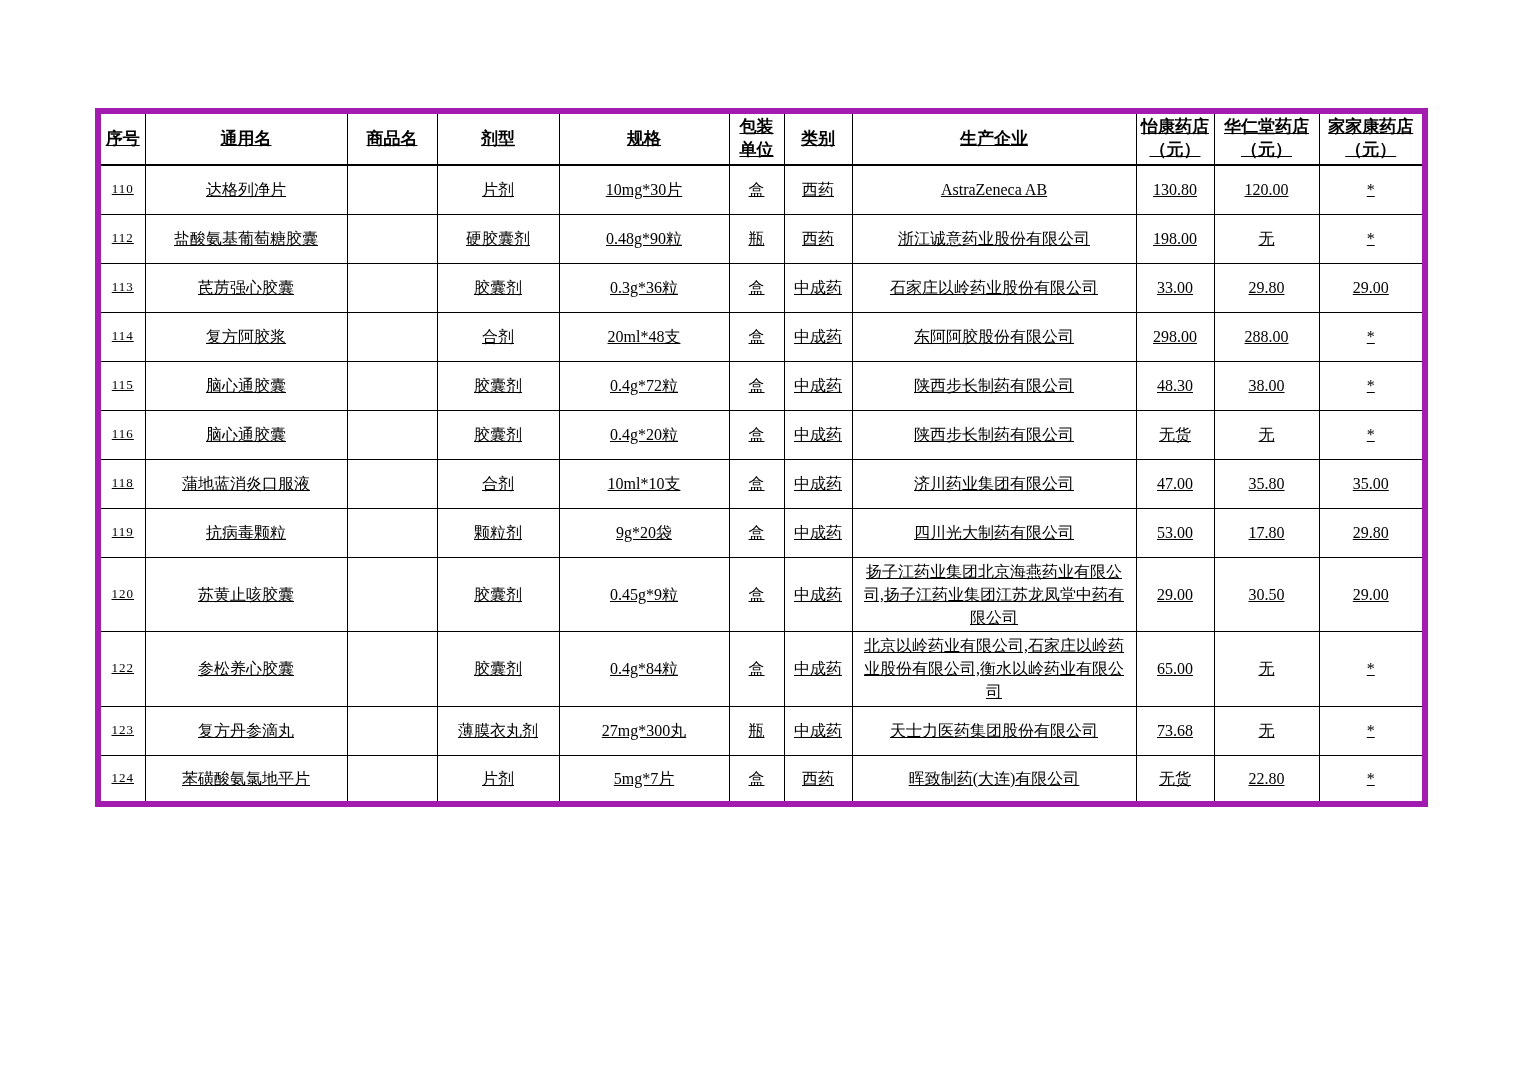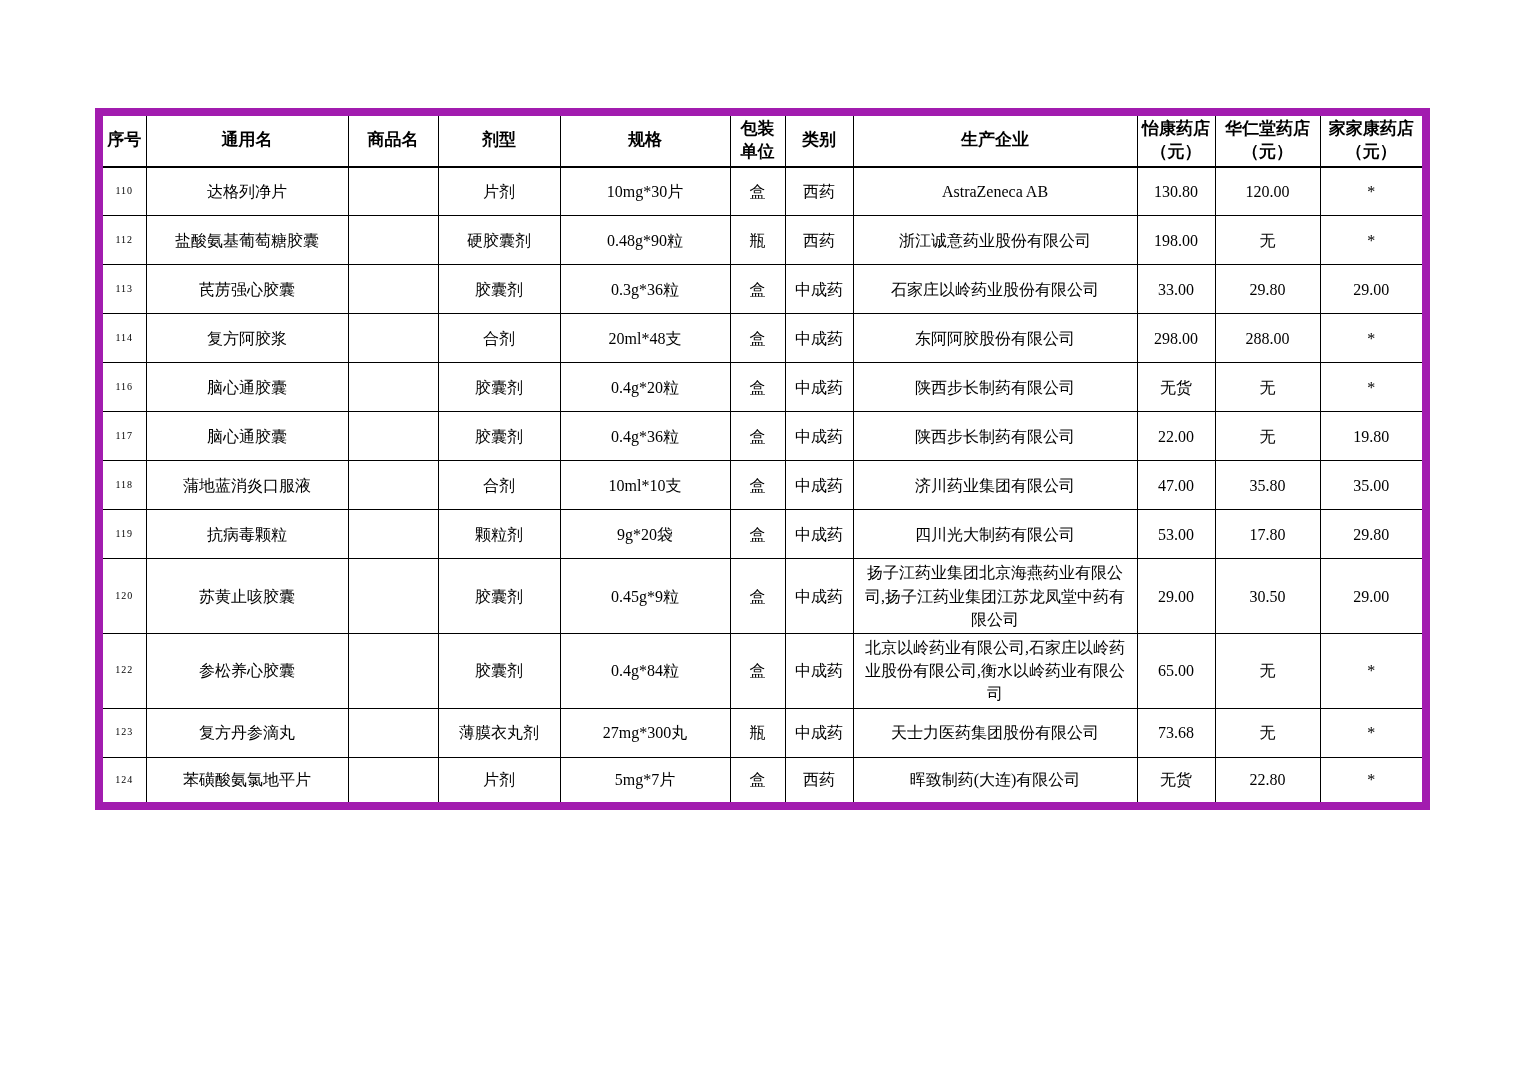--- a/index.html
+++ b/index.html
@@ -15,21 +15,22 @@
     font-family: "Liberation Serif", "DejaVu Serif", serif;
     color: #000000;
   }
   .price-table {
     position: absolute;
     left: 95px;
     top: 108px;
     border-collapse: collapse;
     table-layout: fixed;
     width: 1327px;
-    border: 8px solid #a21caf;
+    border: 6px solid #a21caf;
+    text-decoration: underline;
   }
   .price-table th,
   .price-table td {
     border: 1px solid #000000;
     text-align: center;
     vertical-align: middle;
     padding: 2px 4px;
     box-sizing: border-box;
     overflow: hidden;
   }
@@ -41,21 +42,21 @@
     height: 54px;
     white-space: pre-line;
     border-bottom: 2px solid #000000;
   }
   .price-table td {
     font-size: 16px;
     line-height: 1.45;
     height: 49px;
   }
   .price-table td.cell-no {
-    font-size: 10px;
+    font-size: 13px;
     letter-spacing: 1px;
   }
 </style>
 </head>
 <body>
 
 <div class="page">
   <table class="price-table">
     <colgroup>
       <col style="width:47px">
@@ -136,44 +137,44 @@
           <td class="cell-dosage_form">合剂</td>
           <td class="cell-spec">20ml*48支</td>
           <td class="cell-unit">盒</td>
           <td class="cell-category">中成药</td>
           <td class="cell-manufacturer">东阿阿胶股份有限公司</td>
           <td class="cell-price_yikang">298.00</td>
           <td class="cell-price_huarentang">288.00</td>
           <td class="cell-price_jiajiakang">*</td>
         </tr>
         <tr>
+          <td class="cell-no">115</td>
+          <td class="cell-generic_name">脑心通胶囊</td>
+          <td class="cell-brand_name"></td>
+          <td class="cell-dosage_form">胶囊剂</td>
+          <td class="cell-spec">0.4g*72粒</td>
+          <td class="cell-unit">盒</td>
+          <td class="cell-category">中成药</td>
+          <td class="cell-manufacturer">陕西步长制药有限公司</td>
+          <td class="cell-price_yikang">48.30</td>
+          <td class="cell-price_huarentang">38.00</td>
+          <td class="cell-price_jiajiakang">*</td>
+        </tr>
+        <tr>
           <td class="cell-no">116</td>
           <td class="cell-generic_name">脑心通胶囊</td>
           <td class="cell-brand_name"></td>
           <td class="cell-dosage_form">胶囊剂</td>
           <td class="cell-spec">0.4g*20粒</td>
           <td class="cell-unit">盒</td>
           <td class="cell-category">中成药</td>
           <td class="cell-manufacturer">陕西步长制药有限公司</td>
           <td class="cell-price_yikang">无货</td>
           <td class="cell-price_huarentang">无</td>
           <td class="cell-price_jiajiakang">*</td>
-        </tr>
-        <tr>
-          <td class="cell-no">117</td>
-          <td class="cell-generic_name">脑心通胶囊</td>
-          <td class="cell-brand_name"></td>
-          <td class="cell-dosage_form">胶囊剂</td>
-          <td class="cell-spec">0.4g*36粒</td>
-          <td class="cell-unit">盒</td>
-          <td class="cell-category">中成药</td>
-          <td class="cell-manufacturer">陕西步长制药有限公司</td>
-          <td class="cell-price_yikang">22.00</td>
-          <td class="cell-price_huarentang">无</td>
-          <td class="cell-price_jiajiakang">19.80</td>
         </tr>
         <tr>
           <td class="cell-no">118</td>
           <td class="cell-generic_name">蒲地蓝消炎口服液</td>
           <td class="cell-brand_name"></td>
           <td class="cell-dosage_form">合剂</td>
           <td class="cell-spec">10ml*10支</td>
           <td class="cell-unit">盒</td>
           <td class="cell-category">中成药</td>
           <td class="cell-manufacturer">济川药业集团有限公司</td>

